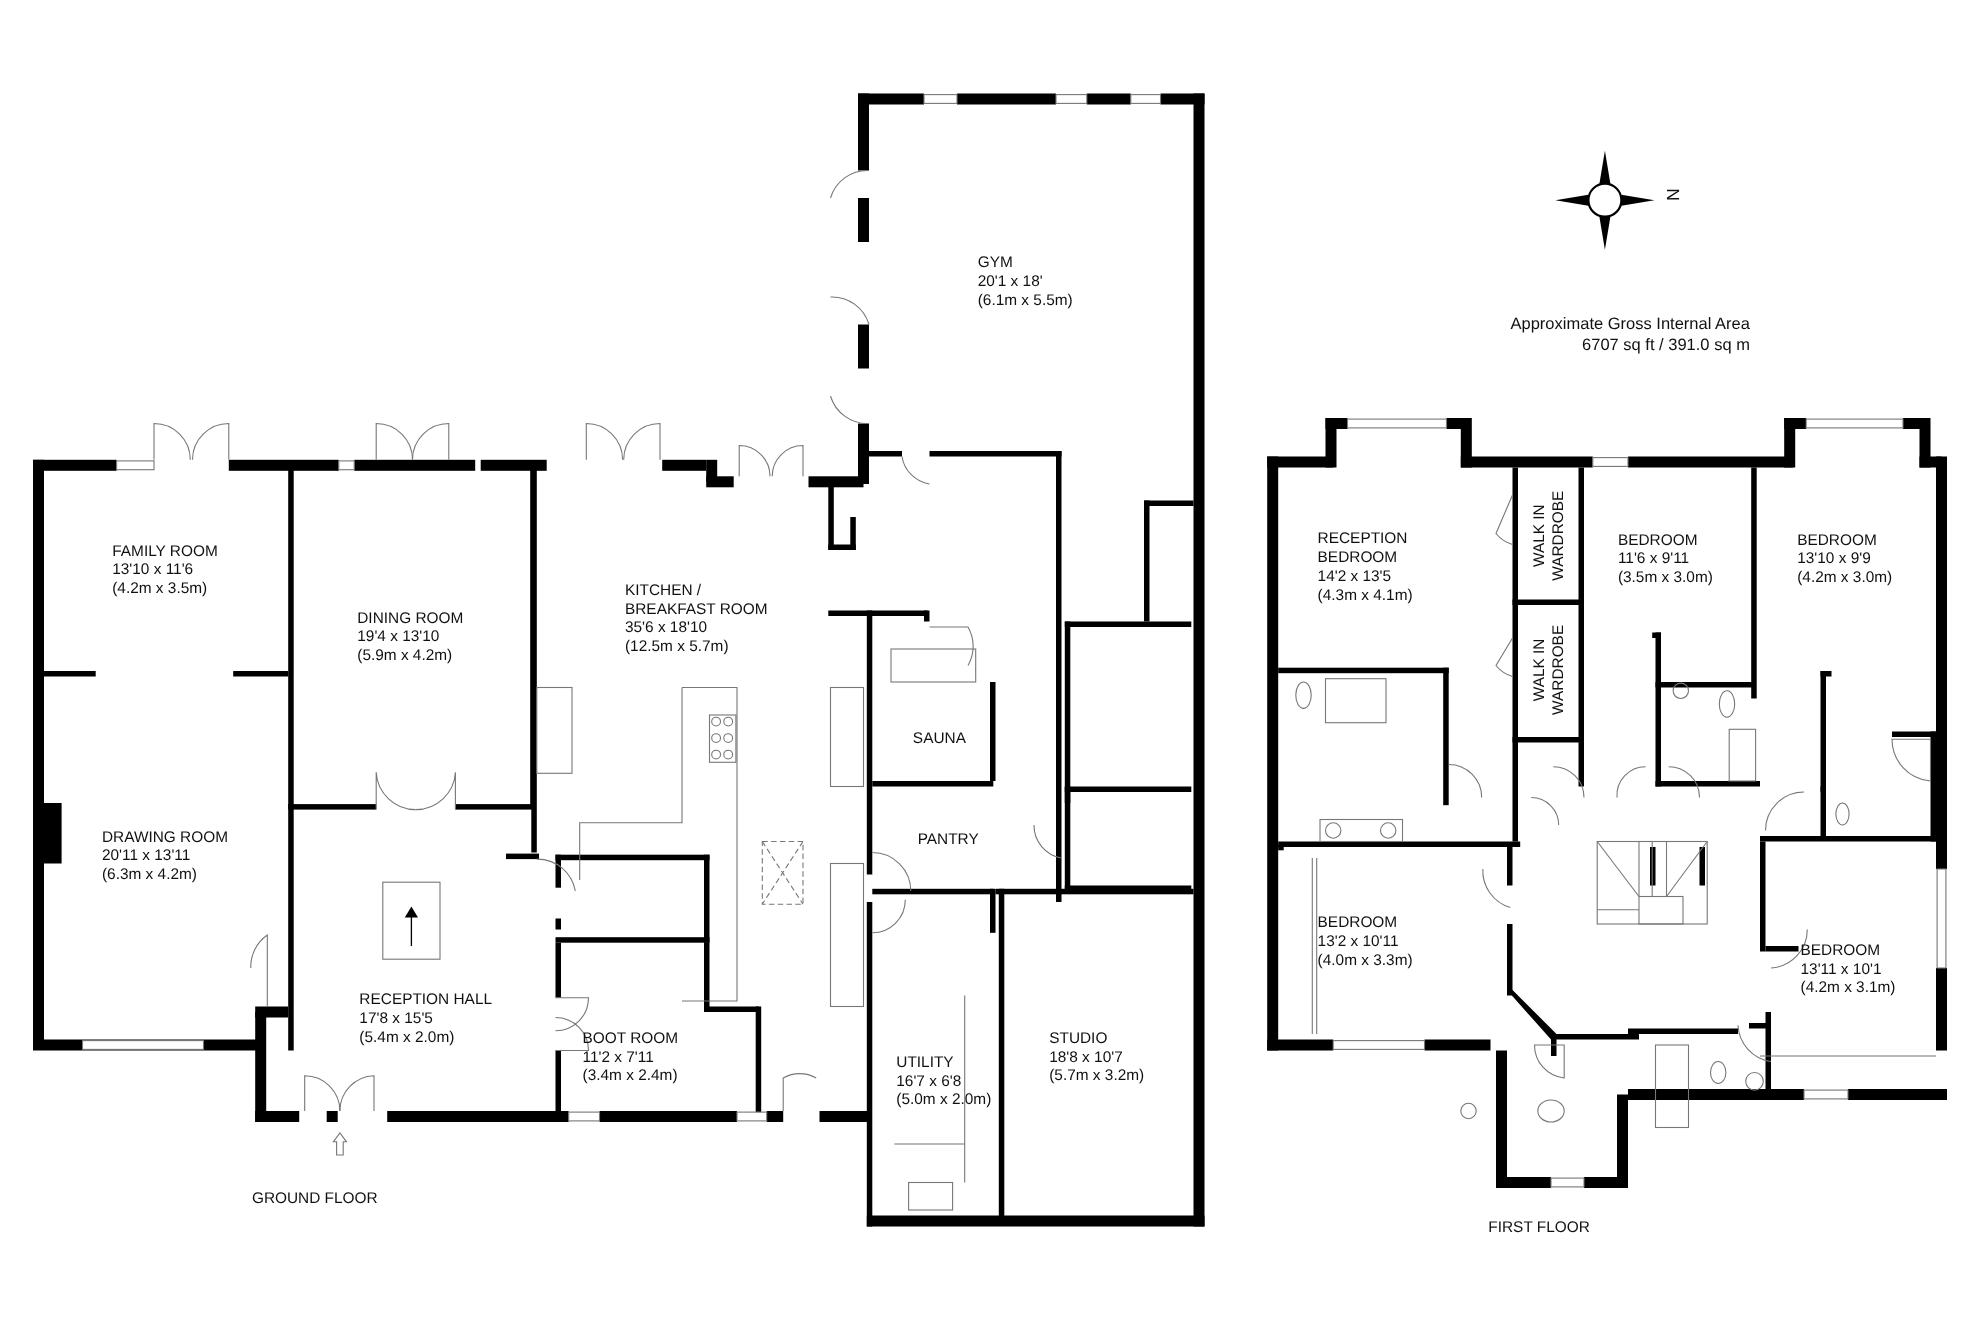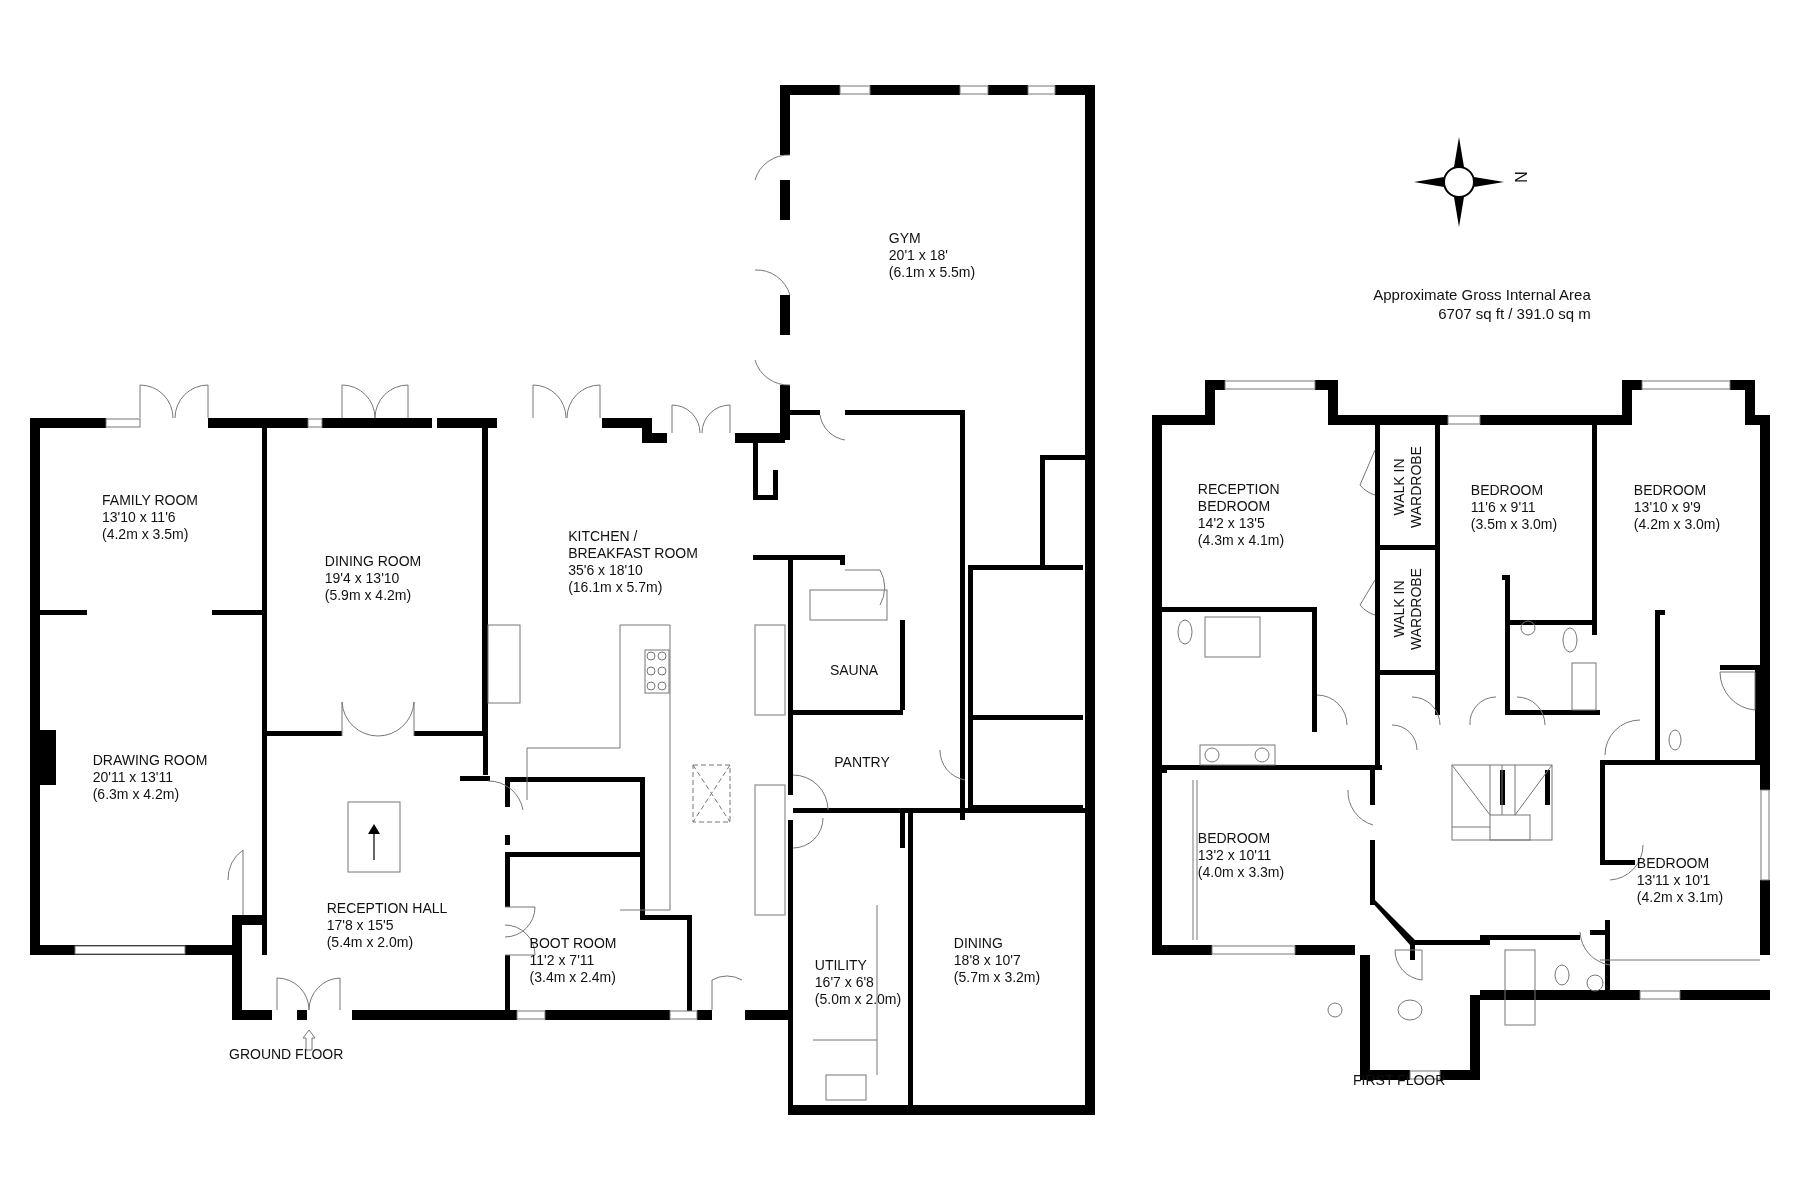--- a/index.html
+++ b/index.html
@@ -5,21 +5,21 @@
   html, body { margin:0; padding:0; background:#ffffff; }
   body { width:1800px; height:1200px; position:relative; overflow:hidden; font-family:"Liberation Sans", sans-serif; color:#111; }
   svg.plan { position:absolute; left:0; top:0; }
   .w { fill:#000; }
   .ln { stroke:#000; stroke-width:1.2; fill:none; }
   .thin { stroke:#777; stroke-width:1; fill:none; }
   .win { fill:#fff; stroke:#777; stroke-width:1; }
   .lbl { position:absolute; font-size:14px; line-height:17px; transform:translateX(-50%); white-space:nowrap; }
   .lbl div { display:block; }
   .vlbl { position:absolute; font-size:14px; line-height:17px; text-align:center; white-space:nowrap; transform:translate(-50%,-50%) rotate(-90deg); }
-  .floor-title { position:absolute; font-size:14px; }
+  .floor-title { position:absolute; font-size:14px;margin-top:35px; }
   .area { position:absolute; left:1482px; top:285px; transform:translateX(-50%); text-align:right; font-size:15px; line-height:19px; white-space:nowrap; }
   .compass-n { position:absolute; left:1514px; top:168px; font-size:16px; transform:rotate(90deg); }
 </style>
 </head>
 <body>
 
 <svg class="plan" width="1800" height="1200" viewBox="0 0 1800 1200">
 
   <g>
 
@@ -339,40 +339,40 @@
 </div>
 <div class="lbl" style="left:573px;top:935px">
   <div>BOOT ROOM</div>
   <div>11'2 x 7'11</div>
   <div>(3.4m x 2.4m)</div>
 </div>
 <div class="lbl" style="left:633px;top:528px">
   <div>KITCHEN /</div>
   <div>BREAKFAST ROOM</div>
   <div>35'6 x 18'10</div>
-  <div>(16.1m x 5.7m)</div>
+  <div>(12.5m x 5.7m)</div>
 </div>
 <div class="lbl" style="left:932px;top:230px">
   <div>GYM</div>
   <div>20'1 x 18'</div>
   <div>(6.1m x 5.5m)</div>
 </div>
 <div class="lbl" style="left:854px;top:662px">
   <div>SAUNA</div>
 </div>
 <div class="lbl" style="left:862px;top:754px">
   <div>PANTRY</div>
 </div>
 <div class="lbl" style="left:858px;top:957px">
   <div>UTILITY</div>
   <div>16'7 x 6'8</div>
   <div>(5.0m x 2.0m)</div>
 </div>
 <div class="lbl" style="left:997px;top:935px">
-  <div>DINING</div>
+  <div>STUDIO</div>
   <div>18'8 x 10'7</div>
   <div>(5.7m x 3.2m)</div>
 </div>
 <div class="floor-title" style="left:229px;top:1046px">GROUND FLOOR</div>
 
 <div class="lbl" style="left:1241px;top:481px">
   <div>RECEPTION</div>
   <div>BEDROOM</div>
   <div>14'2 x 13'5</div>
   <div>(4.3m x 4.1m)</div>

